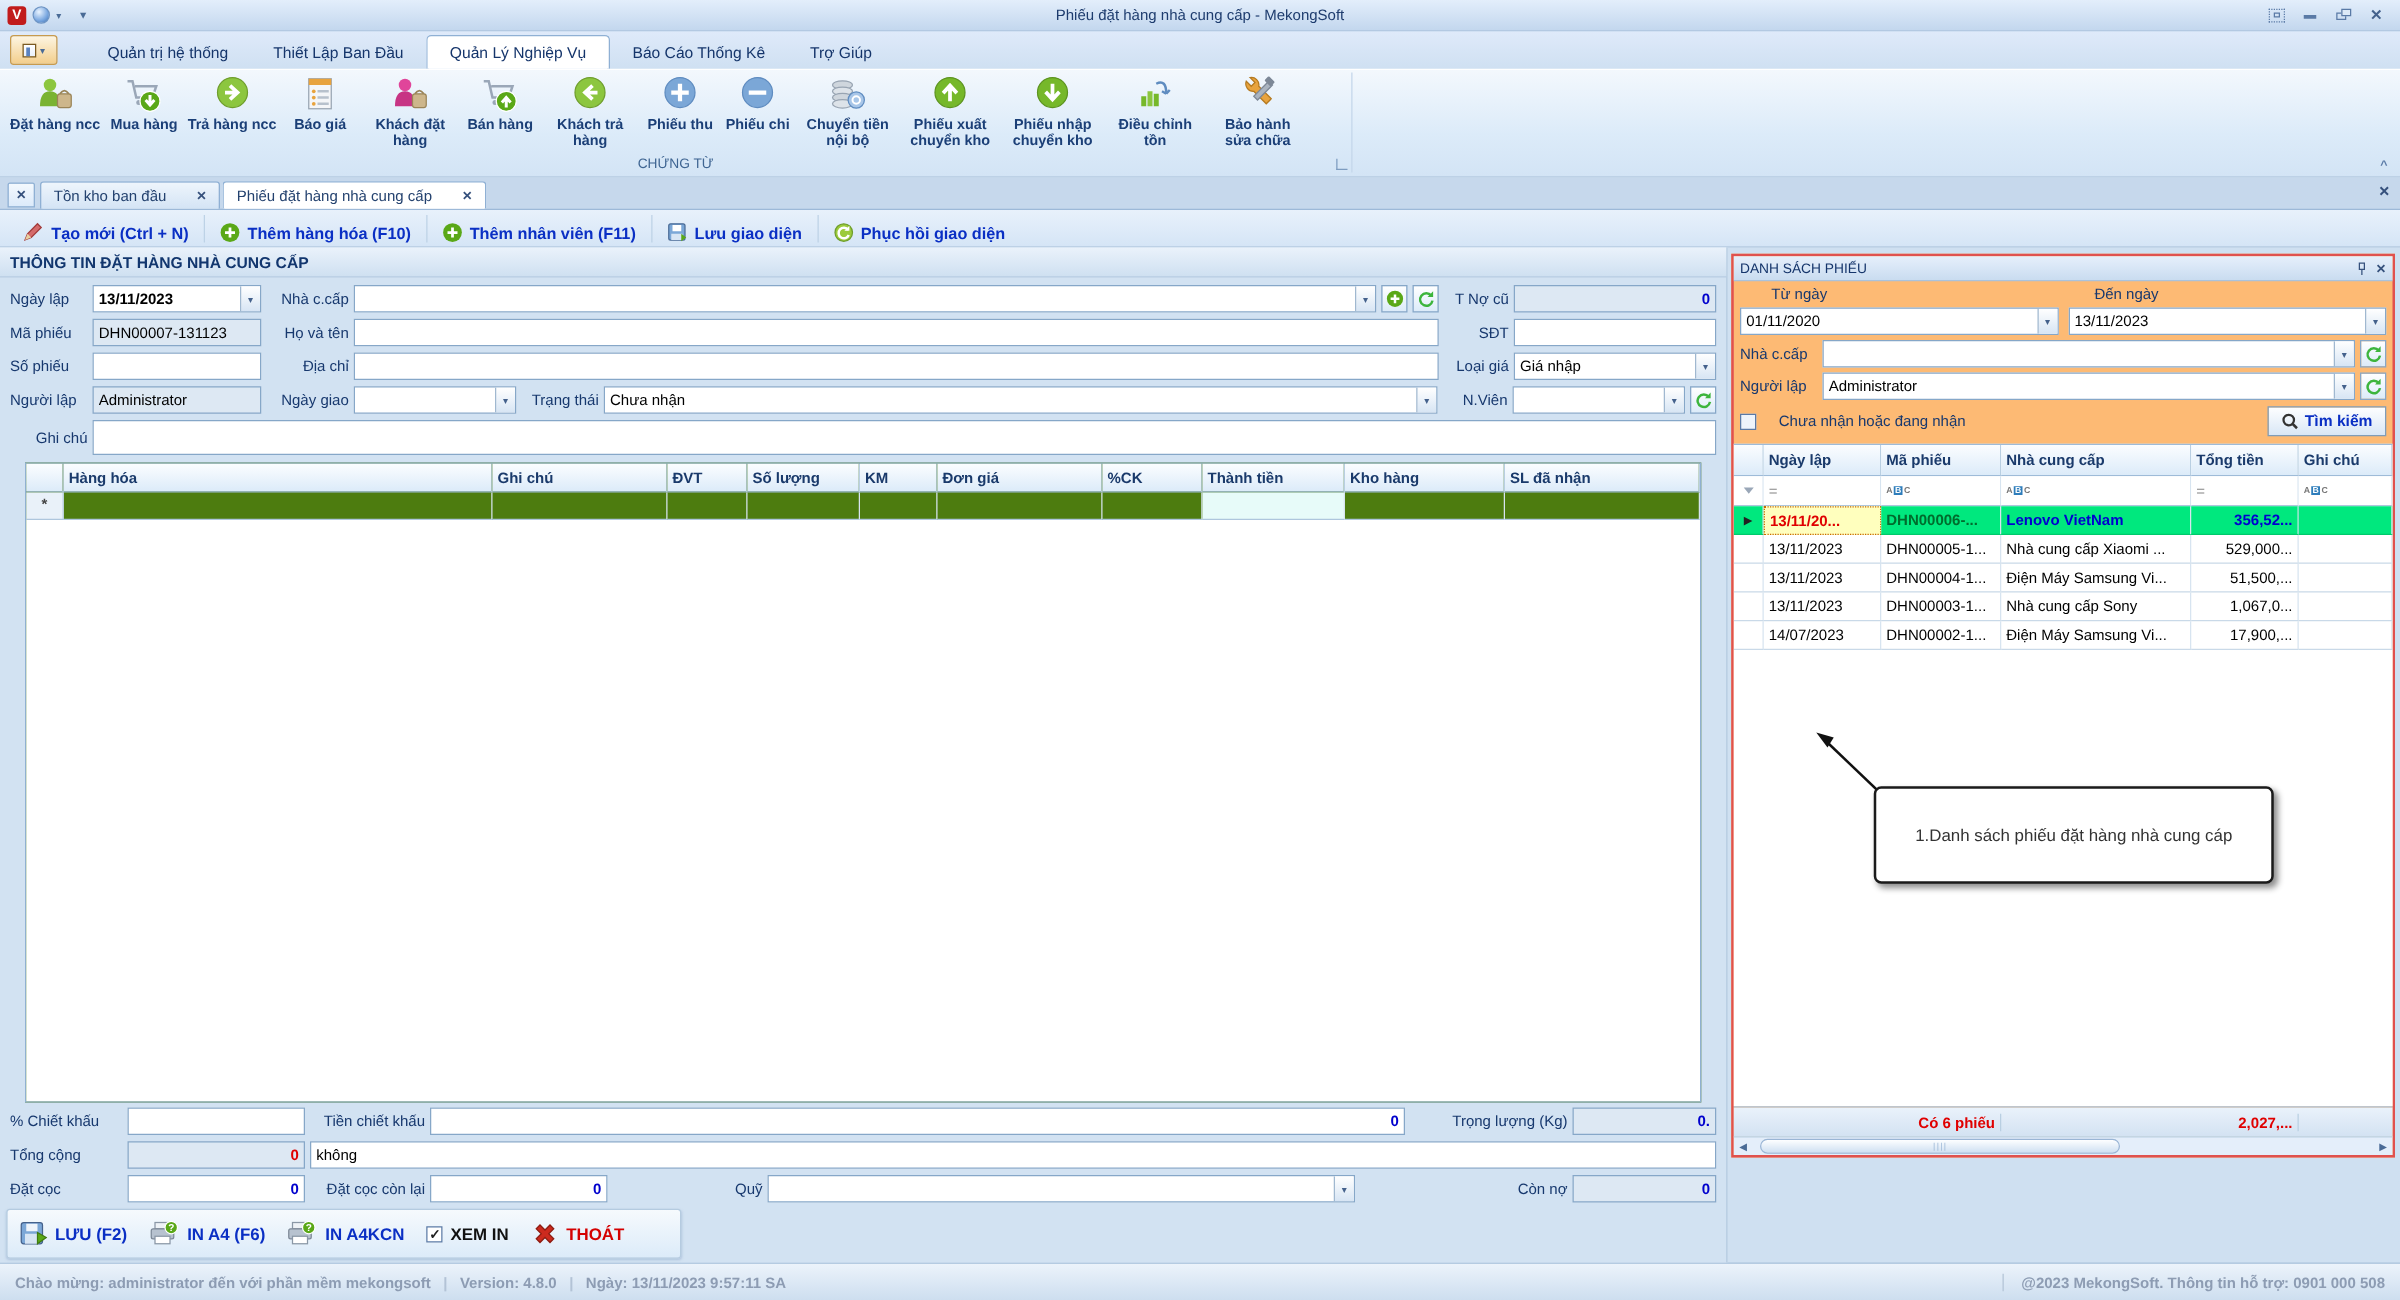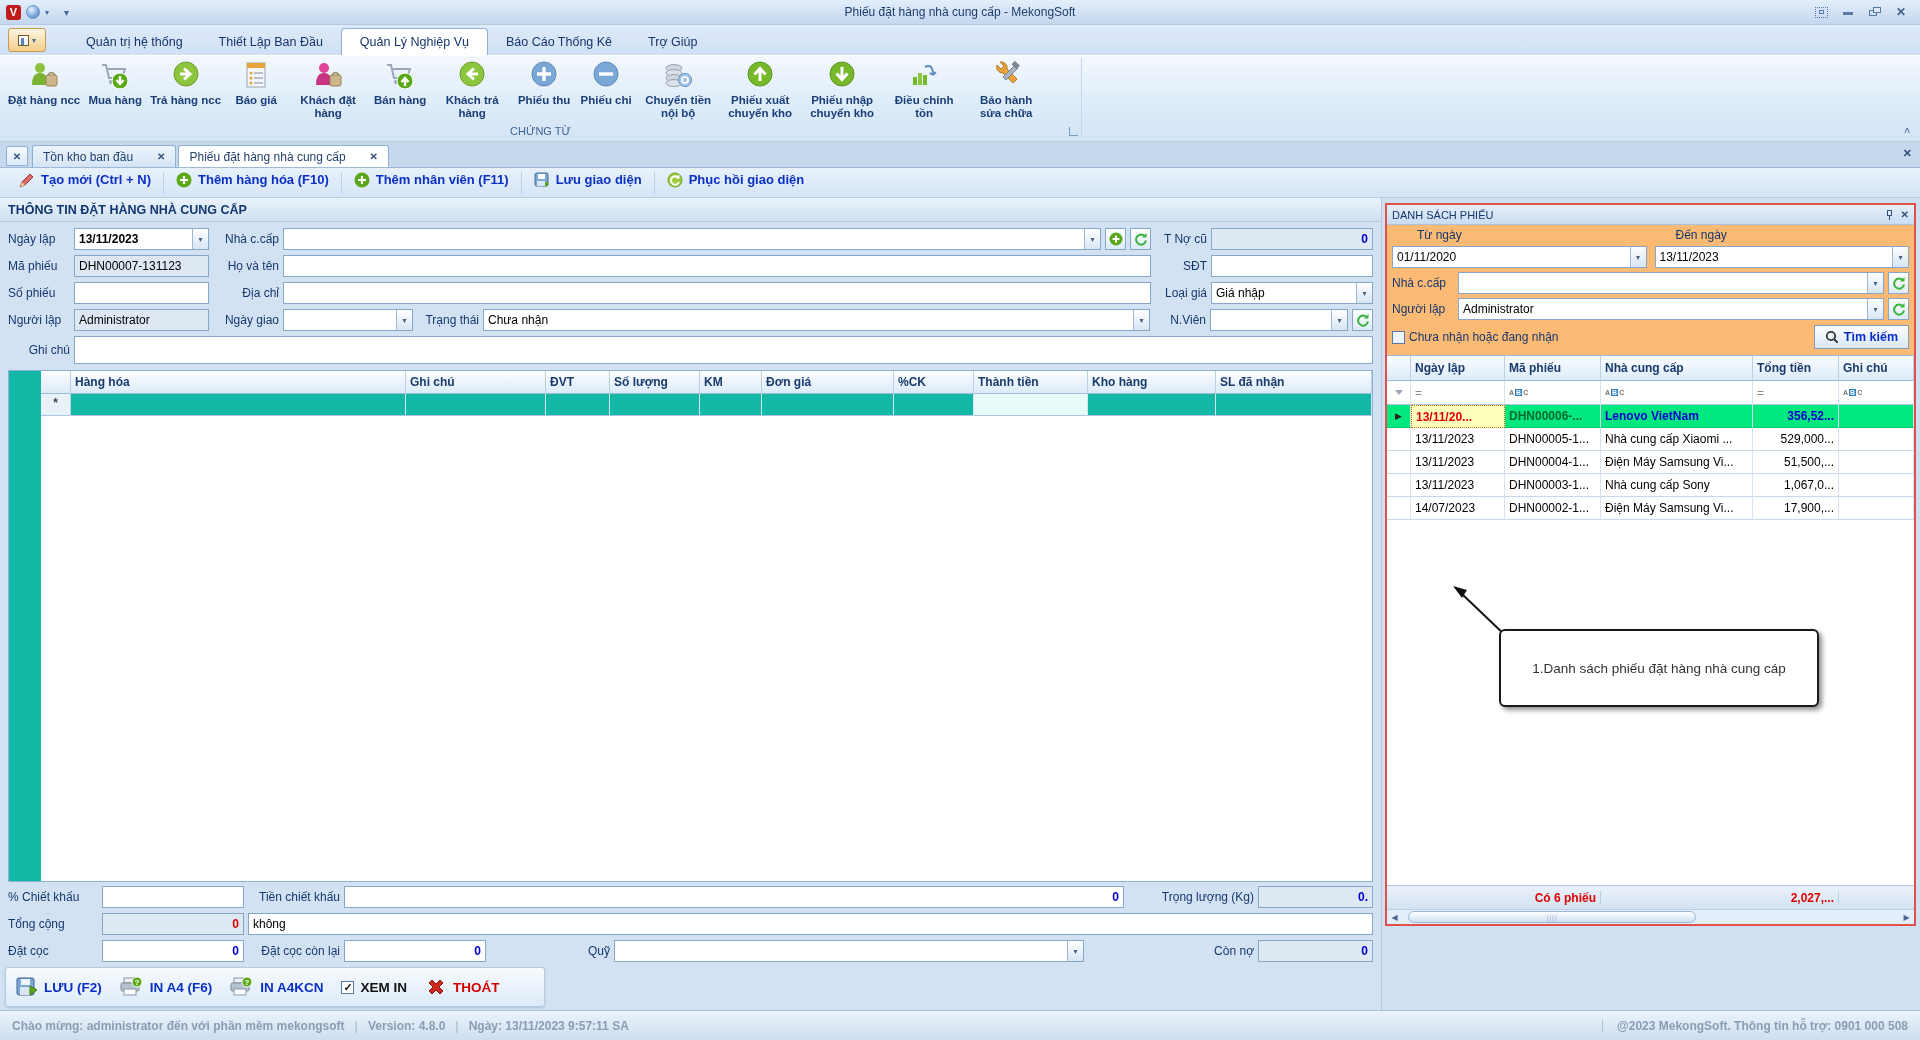--- a/index.html
+++ b/index.html
@@ -50,21 +50,21 @@
   .dt-close-left { width:22px; height:20px; margin:0 4px 1px 2px; border:1px solid #8fb0d4; background:linear-gradient(#f4f9fe,#dceafa);
     display:flex; align-items:center; justify-content:center; color:#35507c; font-size:10px; font-weight:bold; border-radius:2px 2px 0 0;}
   .dtab { height:22px; display:flex; align-items:center; gap:24px; padding:0 10px; margin-right:2px;
     border:1px solid #8fb0d4; border-bottom:none; border-radius:3px 3px 0 0; background:linear-gradient(#eef5fc,#d4e4f5); color:#24426f; }
   .dtab.active { background:#fff; }
   .dtab .x { font-size:10px; font-weight:bold; color:#35507c; }
   .dt-close-right { position:absolute; right:8px; top:5px; color:#35507c; font-weight:bold; font-size:11px; }
 
   
   .actionrow { height:30px; background:linear-gradient(#e8f1fb,#d5e5f6); display:flex; align-items:center; padding-left:6px; border-bottom:1px solid #b7cce2; }
-  .act { display:flex; align-items:flex-start; gap:6px; padding:0 12px; height:22px; border-right:1px solid #bdd2e6; cursor:default; }
+  .act { display:flex; align-items:flex-end; gap:6px; padding:0 12px; height:22px; border-right:1px solid #bdd2e6; cursor:default; }
   .act:last-child { border-right:none; }
   .act .alabel { color:#0a2fc4; font-weight:bold; font-size:13px; }
 
   
   .main { display:flex; height:812px; }
   .left-pane { width:1382px; display:flex; flex-direction:column; background:#d2e2f2; border-right:1px solid #b3c9e0; }
   .section-header { height:24px; background:linear-gradient(#eaf2fb,#cfe0f1); border-bottom:1px solid #b7cce2;
     display:flex; align-items:center; padding-left:8px; color:#12366e; font-weight:bold; font-size:12.5px; }
 
   .formarea { padding:6px 8px 4px; display:flex; flex-direction:column; gap:5px; }
@@ -75,21 +75,21 @@
   .inp .txt { flex:1; white-space:nowrap; overflow:hidden; }
   .inp .num { flex:1; text-align:right; color:#0000cd; font-weight:bold; }
   .inp .num.red { color:#e00000; }
   .arw { width:16px; align-self:stretch; margin-right:-4px; border-left:1px solid #a0b8d0;
     background:linear-gradient(#ffffff,#d7e5f4); color:#44618c; font-size:8px; display:flex; align-items:center; justify-content:center; }
   .icon-btn { width:21px; height:22px; border:1px solid #86a7c8; background:linear-gradient(#fff,#dcebf9);
     display:flex; align-items:center; justify-content:center; }
   .bold-val { font-weight:bold; }
 
   
-  .itemsgrid { flex:1; margin:2px 8px 0; border:1px solid #8fb0d0; background:#14b8a6; display:flex; flex-direction:column;padding-left:32px; }
+  .itemsgrid { flex:1; margin:2px 20px 0; border:1px solid #8fb0d0; background:#4d7c0f; display:flex; flex-direction:column; }
   .ig-cols { display:grid; grid-template-columns:30px minmax(180px,1fr) 140px 64px 90px 62px 132px 80px 114px 128px 156px; }
   .ig-head > div { background:linear-gradient(#fbfdff,#dcebf9); border-right:1px solid #b9cfe2; border-bottom:1px solid #9ebbd8;
     color:#1a3a6b; font-weight:bold; padding:4px 4px; white-space:nowrap; overflow:hidden; }
   .ig-row > div { border-right:1px solid #d7e4f0; border-bottom:1px solid #aec6dd; height:22px; padding:2px 4px; }
   .ig-row .sel { color:#444; font-weight:bold; text-align:center; background:#e9f1f9; border-right:1px solid #b9cfe2;}
   .ig-row .cyan { background:#e7fbf9; }
   .ig-body { flex:1; background:#fff; }
 
   
   .totals { padding:4px 8px 2px; display:flex; flex-direction:column; gap:5px; }
@@ -117,21 +117,21 @@
     display:flex; align-items:center; padding:0 5px; color:#15356b; font-size:11px; }
   .p-title .pt-icons { margin-left:auto; display:flex; gap:8px; align-items:center; color:#35507c; font-weight:bold; font-size:10px; }
   .pin { width:7px; height:10px; position:relative; } .pin i{position:absolute; top:0; left:1px; width:5px; height:6px; border:1px solid #35507c; display:block;} .pin em{position:absolute; left:3px; top:6px; width:1px; height:4px; background:#35507c; display:block;}
   .p-filters { padding:3px 5px 5px; display:flex; flex-direction:column; gap:4px; }
   .p-lblrow { display:flex; }
   .p-lblrow span { flex:1; color:#17386e;margin-left:25px; }
   .p-daterow { display:flex; gap:8px; }
   .p-daterow .inp { flex:1; }
   .p-crow { display:flex; align-items:center; gap:4px; }
   .p-crow .lbl { width:62px; }
-  .p-chkrow { display:flex; align-items:center; gap:4px; height:26px; }
+  .p-chkrow { display:flex; align-items:center; gap:18px; height:26px; }
   .searchbtn { margin-left:auto; height:24px; border:1px solid #7f9db9; background:linear-gradient(#fdfeff,#d9e7f6);
     display:flex; align-items:center; gap:5px; padding:0 10px; }
   .searchbtn b { color:#0a2fc4; font-size:12.5px; }
 
   .p-grid { flex:1; display:flex; flex-direction:column; border-top:1px solid #9ebbd8; background:#fff; overflow:hidden; }
   .pg-cols { display:grid; grid-template-columns:24px 94px 96px 152px 86px minmax(0,1fr); }
   .pg-head > div { background:linear-gradient(#fbfdff,#dcebf9); border-right:1px solid #b9cfe2; border-bottom:1px solid #9ebbd8;
     color:#1a3a6b; font-weight:bold; padding:5px 4px; white-space:nowrap; overflow:hidden; }
   .pg-filter > div { background:#fff; border-right:1px solid #d7e4f0; border-bottom:1px solid #aec6dd; height:24px;
     display:flex; align-items:center; padding:0 4px; color:#888; }

